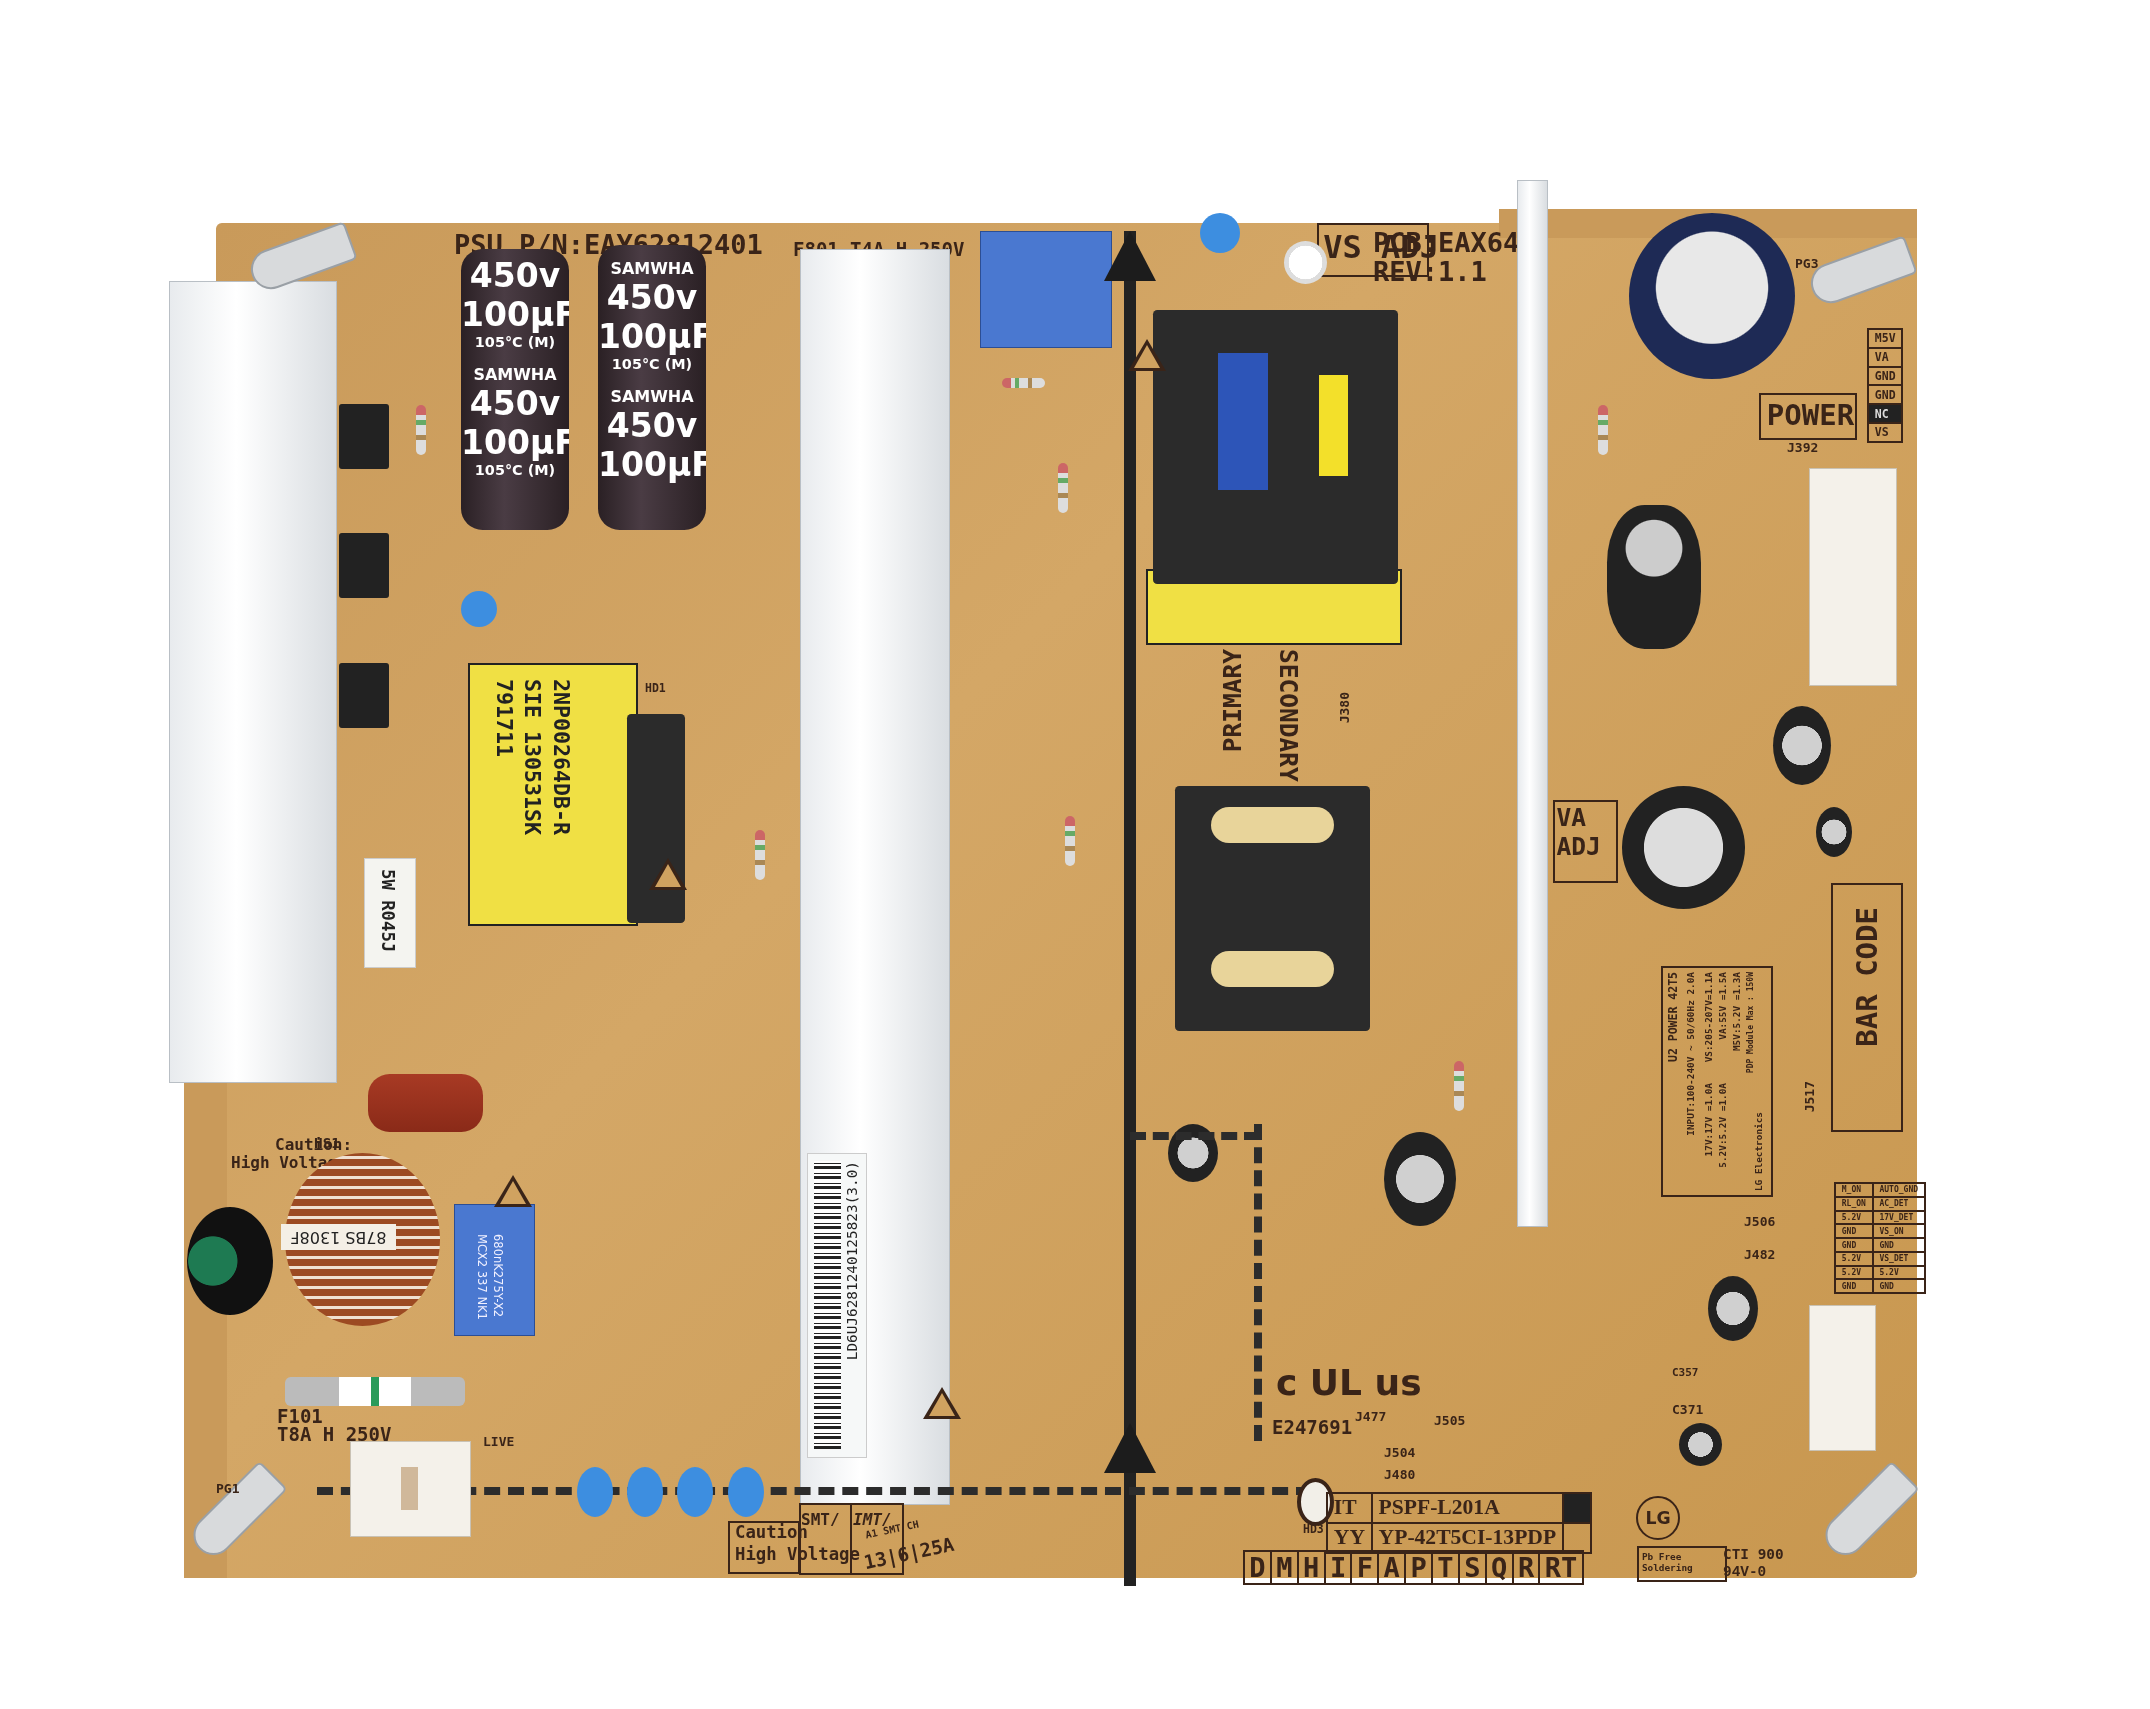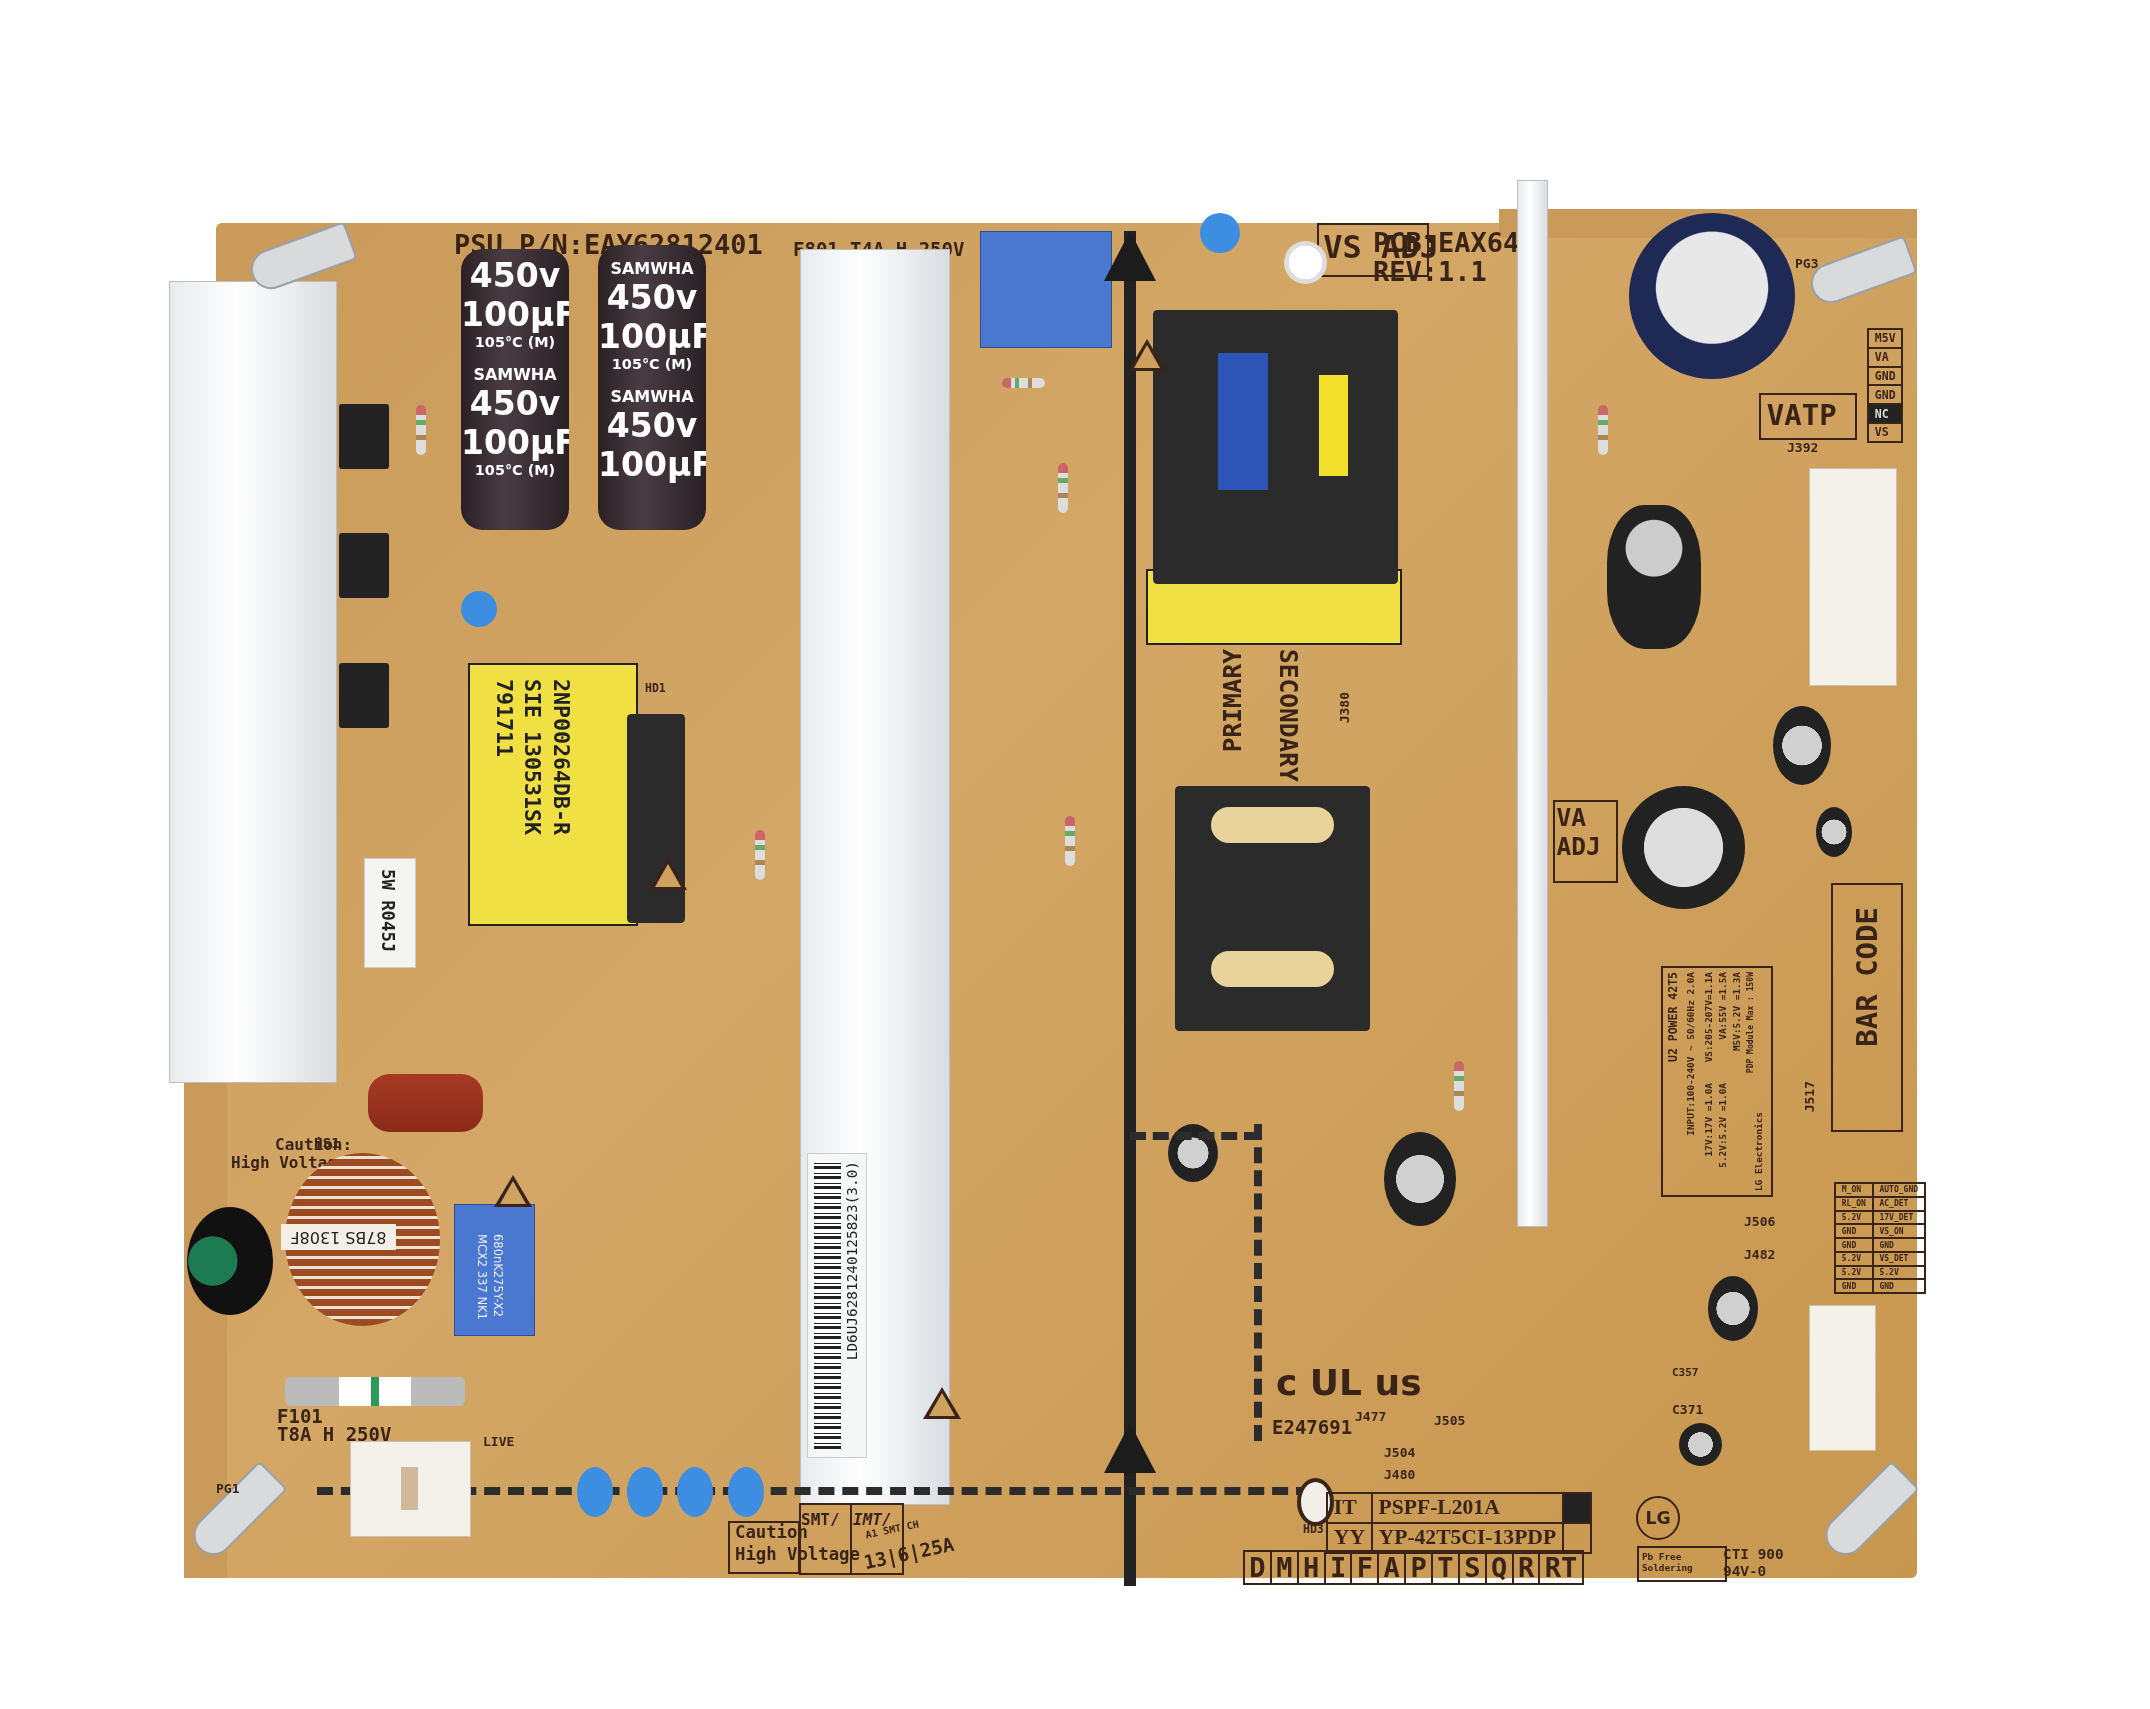--- a/index.html
+++ b/index.html
@@ -116,21 +116,21 @@
 
 <div class="heatsink" style="left:1517px;top:180px;width:29px;height:1045px;"></div>
 
 <div class="box" style="left:1553px;top:800px;width:61px;height:79px;">
   <span class="silk" style="position:absolute;left:1.4px;top:1.4px;font-size:24.5px;width:58px;word-break:break-all;white-space:normal;">VA ADJ</span>
 </div>
 
 <div class="cap-round" style="left:1629px;top:213px;width:166px;height:166px;"></div>
 
 <div class="box" style="left:1759px;top:393px;width:94px;height:43px;">
-  <span class="silk" style="position:absolute;left:5.8px;top:2.9px;font-size:29px;">VATP</span>
+  <span class="silk" style="position:absolute;left:5.8px;top:2.9px;font-size:29px;">POWER</span>
 </div>
 
 <table class="label-table" style="left:1867px;top:328px;font-size:11.5px;">
   <tbody>
       <tr>
         <td>M5V</td>
       </tr>
   <tr>
         <td>VA</td>
       </tr>

